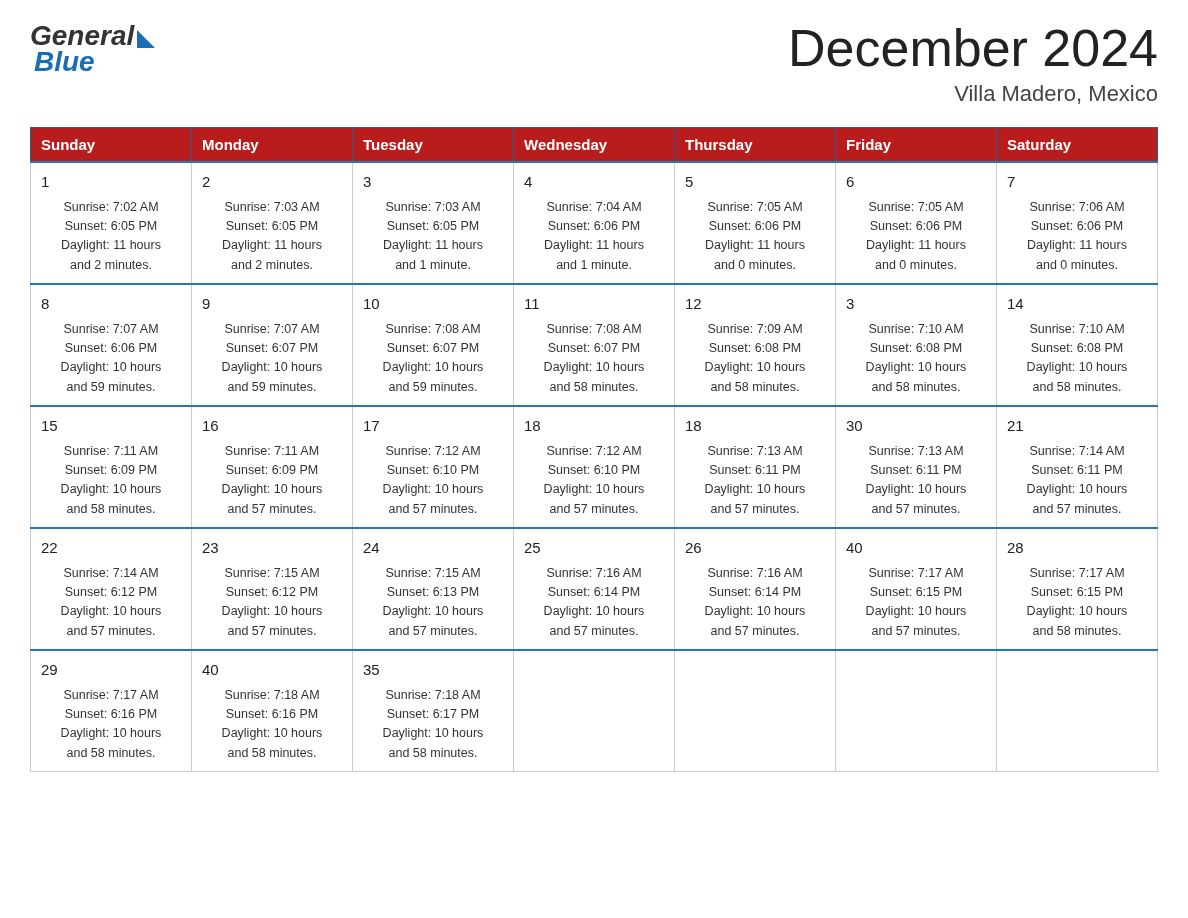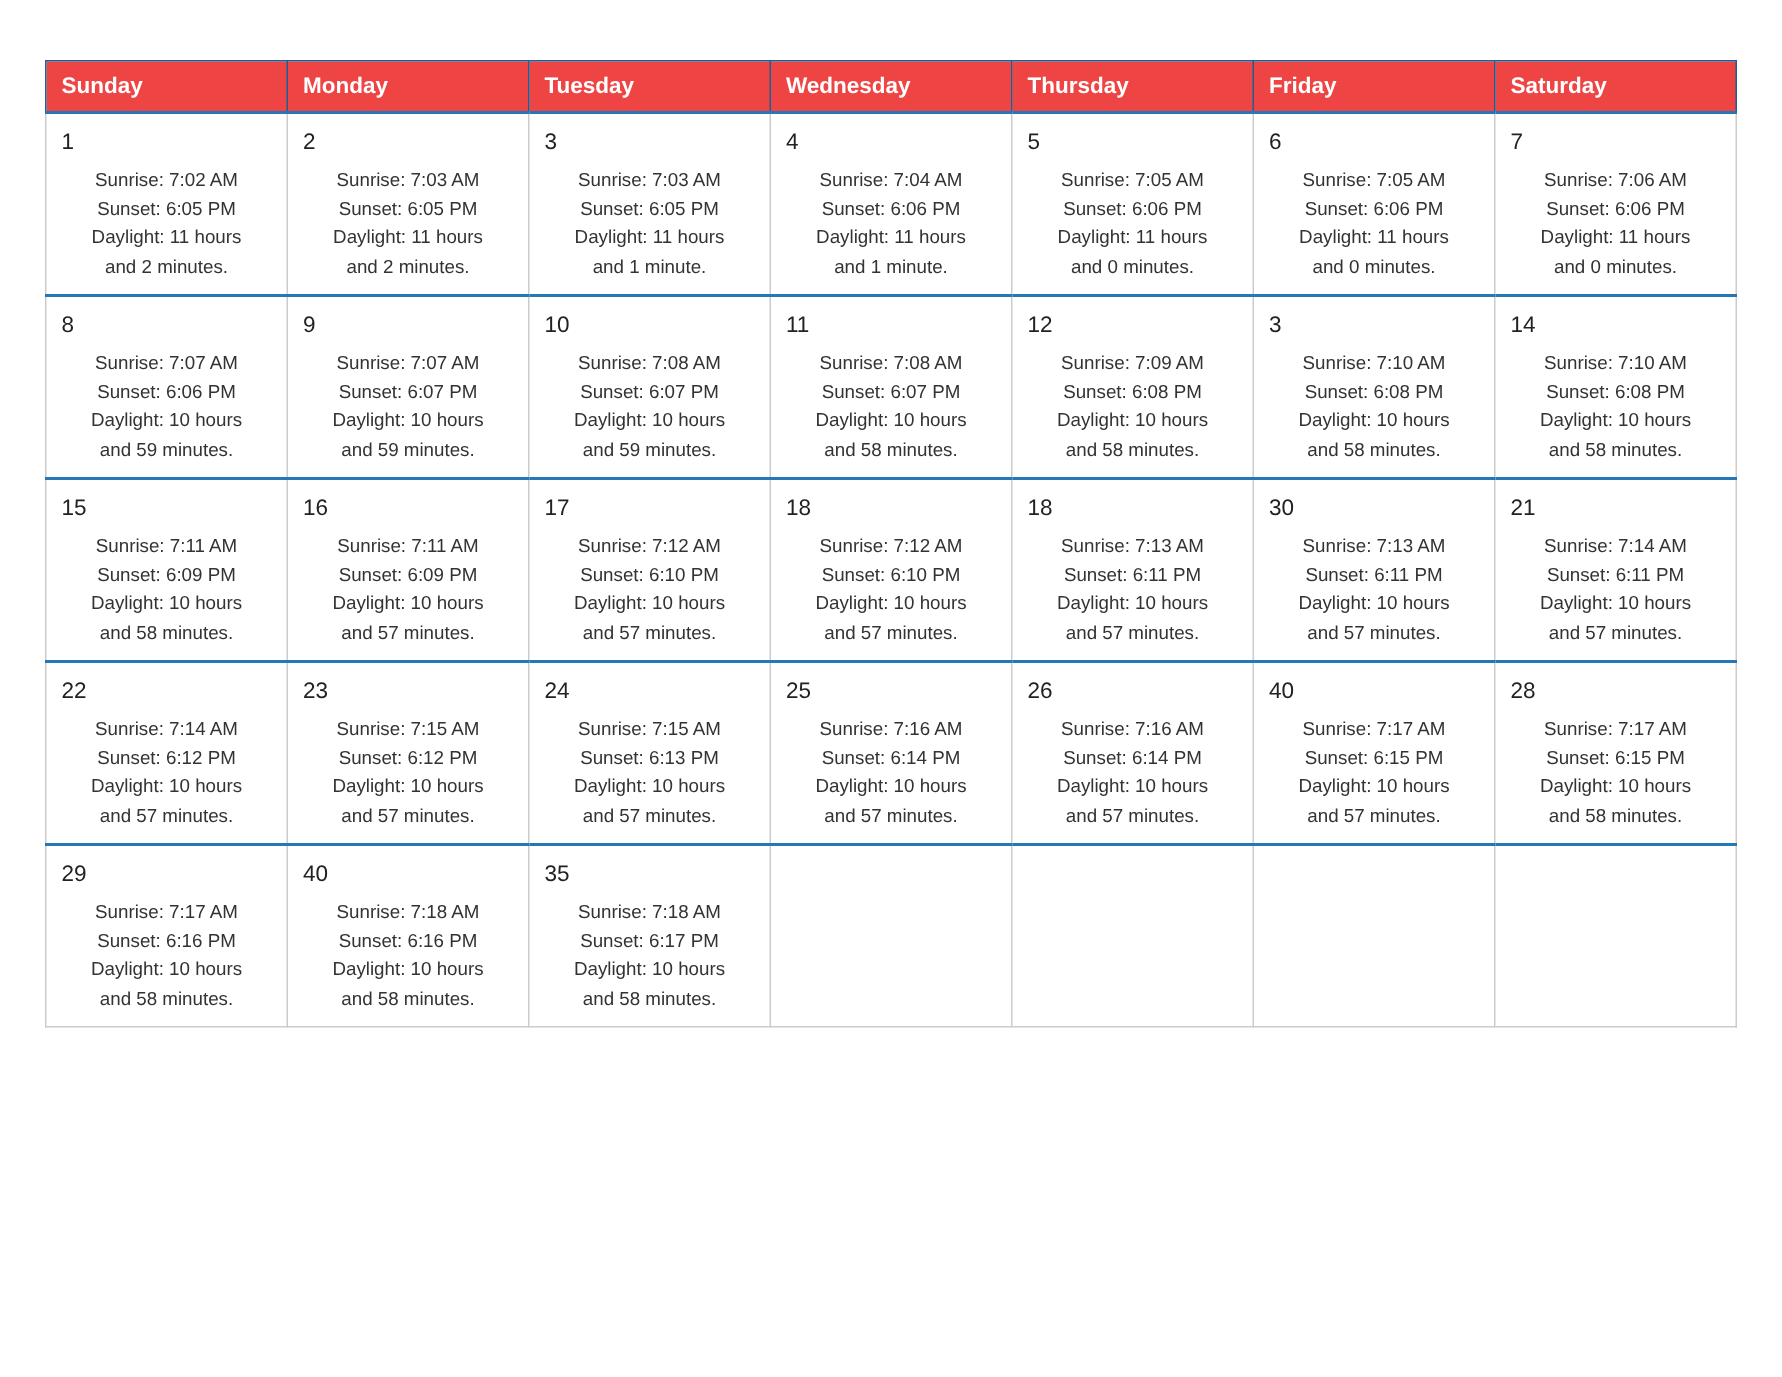--- a/index.html
+++ b/index.html
@@ -62,21 +62,21 @@
       font-weight: normal;
       color: #444;
       margin-top: 4px;
     }
     table {
       width: 100%;
       border-collapse: collapse;
       table-layout: fixed;
     }
     thead tr th {
-      background-color: #ef4444;
+      background-color: #b91c1c;
       color: #fff;
       font-size: 15px;
       font-weight: bold;
       padding: 8px 10px;
       text-align: left;
       border: 1px solid #1a5f95;
     }
     tbody tr td {
       vertical-align: top;
       padding: 8px 10px;
@@ -101,20 +101,31 @@
       text-align: center;
     }
     tbody tr td.empty {
       background: #fff;
     }
   </style>
 </head>
 <body>
 
 <div class="header">
+  <div class="logo">
+    <div class="logo-top">
+      <span class="logo-general">General</span>
+      <div class="logo-triangle"></div>
+    </div>
+    <span class="logo-blue">Blue</span>
+  </div>
+  <div class="title-block">
+    <h1>December 2024</h1>
+    <h2>Villa Madero, Mexico</h2>
+  </div>
 </div>
 
 <table>
   <thead>
     <tr>
     <th>Sunday</th>
         <th>Monday</th>
         <th>Tuesday</th>
         <th>Wednesday</th>
         <th>Thursday</th>

